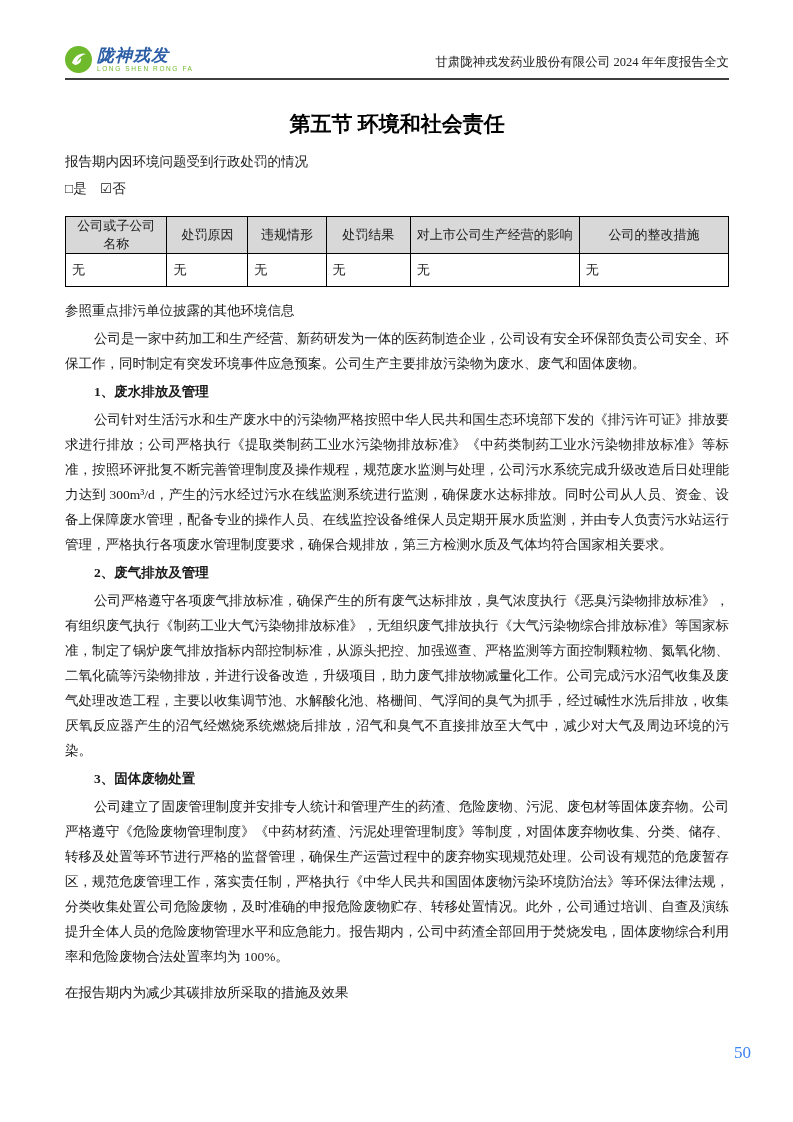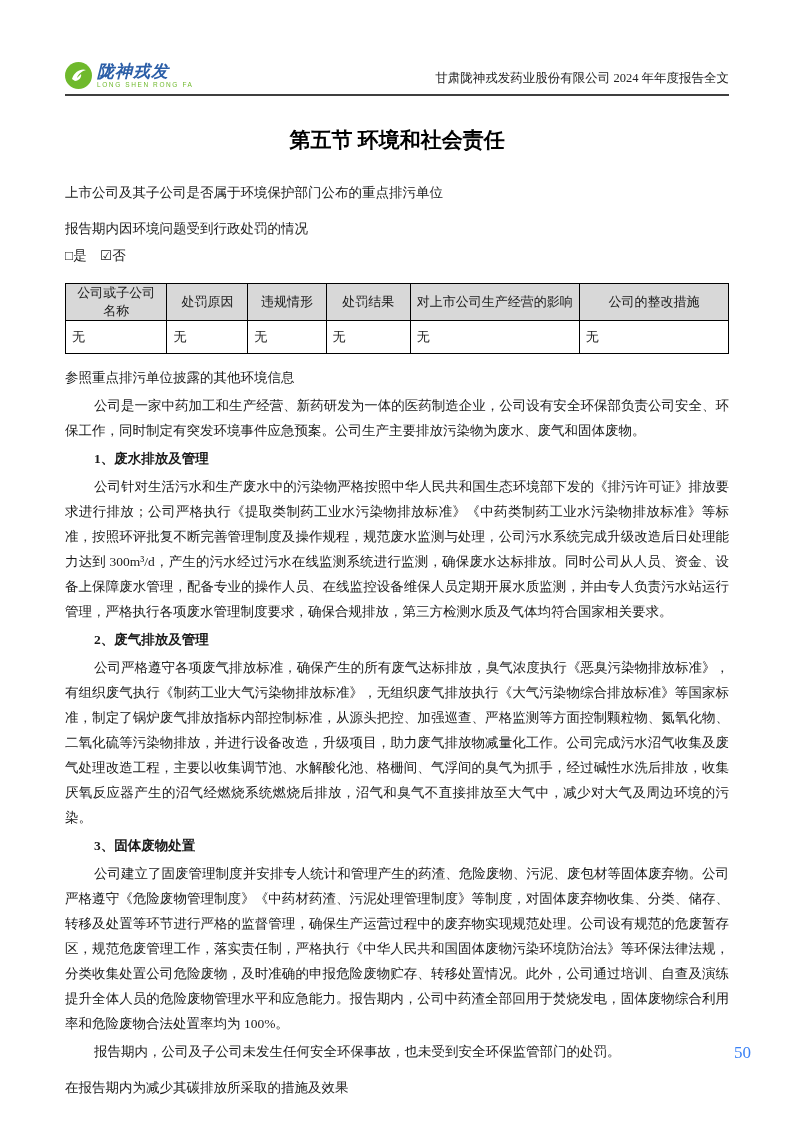--- a/index.html
+++ b/index.html
@@ -6,21 +6,21 @@
   body{
     width:793px;height:1122px;
     font-family:"Liberation Serif","DejaVu Serif",serif;
     color:#1a1a1a;
     position:relative;
     overflow:hidden;
   }
   .page{
     box-sizing:border-box;
     width:793px;height:1080px;
-    padding:16px 64px 0 65px;
+    padding:0 64px 0 65px;
     position:relative;
   }
   
   .header{
     padding-top:46px;
     display:flex;
     justify-content:space-between;
     align-items:flex-end;
     border-bottom:2px solid #3f3f3f;
     padding-bottom:5px;
@@ -118,21 +118,20 @@
         <div class="logo-cn">陇神戎发</div>
         <div class="logo-en">LONG SHEN RONG FA</div>
       </div>
     </div>
     <div class="doc-title">甘肃陇神戎发药业股份有限公司 2024 年年度报告全文</div>
   </div>
 
   <div class="chapter-title">第五节 环境和社会责任</div>
 
 
-  <p class="line" style="margin-top:26px;">上市公司及其子公司是否属于环境保护部门公布的重点排污单位</p>
 
   <p class="line">报告期内因环境问题受到行政处罚的情况</p>
 
   <p class="line cbline">
     <span class="cb-opt">□是</span>
     <span class="cb-opt">☑否</span>
   </p>
 
   <table class="penalty">
     <colgroup>
@@ -171,19 +170,18 @@
 
   <p class="subhead">1、废水排放及管理</p>
   <p class="para">公司针对生活污水和生产废水中的污染物严格按照中华人民共和国生态环境部下发的《排污许可证》排放要求进行排放；公司严格执行《提取类制药工业水污染物排放标准》《中药类制药工业水污染物排放标准》等标准，按照环评批复不断完善管理制度及操作规程，规范废水监测与处理，公司污水系统完成升级改造后日处理能力达到 300m³/d，产生的污水经过污水在线监测系统进行监测，确保废水达标排放。同时公司从人员、资金、设备上保障废水管理，配备专业的操作人员、在线监控设备维保人员定期开展水质监测，并由专人负责污水站运行管理，严格执行各项废水管理制度要求，确保合规排放，第三方检测水质及气体均符合国家相关要求。</p>
 
   <p class="subhead">2、废气排放及管理</p>
   <p class="para">公司严格遵守各项废气排放标准，确保产生的所有废气达标排放，臭气浓度执行《恶臭污染物排放标准》，有组织废气执行《制药工业大气污染物排放标准》，无组织废气排放执行《大气污染物综合排放标准》等国家标准，制定了锅炉废气排放指标内部控制标准，从源头把控、加强巡查、严格监测等方面控制颗粒物、氮氧化物、二氧化硫等污染物排放，并进行设备改造，升级项目，助力废气排放物减量化工作。公司完成污水沼气收集及废气处理改造工程，主要以收集调节池、水解酸化池、格栅间、气浮间的臭气为抓手，经过碱性水洗后排放，收集厌氧反应器产生的沼气经燃烧系统燃烧后排放，沼气和臭气不直接排放至大气中，减少对大气及周边环境的污染。</p>
 
   <p class="subhead">3、固体废物处置</p>
   <p class="para">公司建立了固废管理制度并安排专人统计和管理产生的药渣、危险废物、污泥、废包材等固体废弃物。公司严格遵守《危险废物管理制度》《中药材药渣、污泥处理管理制度》等制度，对固体废弃物收集、分类、储存、转移及处置等环节进行严格的监督管理，确保生产运营过程中的废弃物实现规范处理。公司设有规范的危废暂存区，规范危废管理工作，落实责任制，严格执行《中华人民共和国固体废物污染环境防治法》等环保法律法规，分类收集处置公司危险废物，及时准确的申报危险废物贮存、转移处置情况。此外，公司通过培训、自查及演练提升全体人员的危险废物管理水平和应急能力。报告期内，公司中药渣全部回用于焚烧发电，固体废物综合利用率和危险废物合法处置率均为 100%。</p>
 
-  <p class="para">报告期内，公司及子公司未发生任何安全环保事故，也未受到安全环保监管部门的处罚。</p>
 
   <p class="line">在报告期内为减少其碳排放所采取的措施及效果</p>
 
   <div class="page-number">50</div>
 
 </div>
 
 </body></html>

